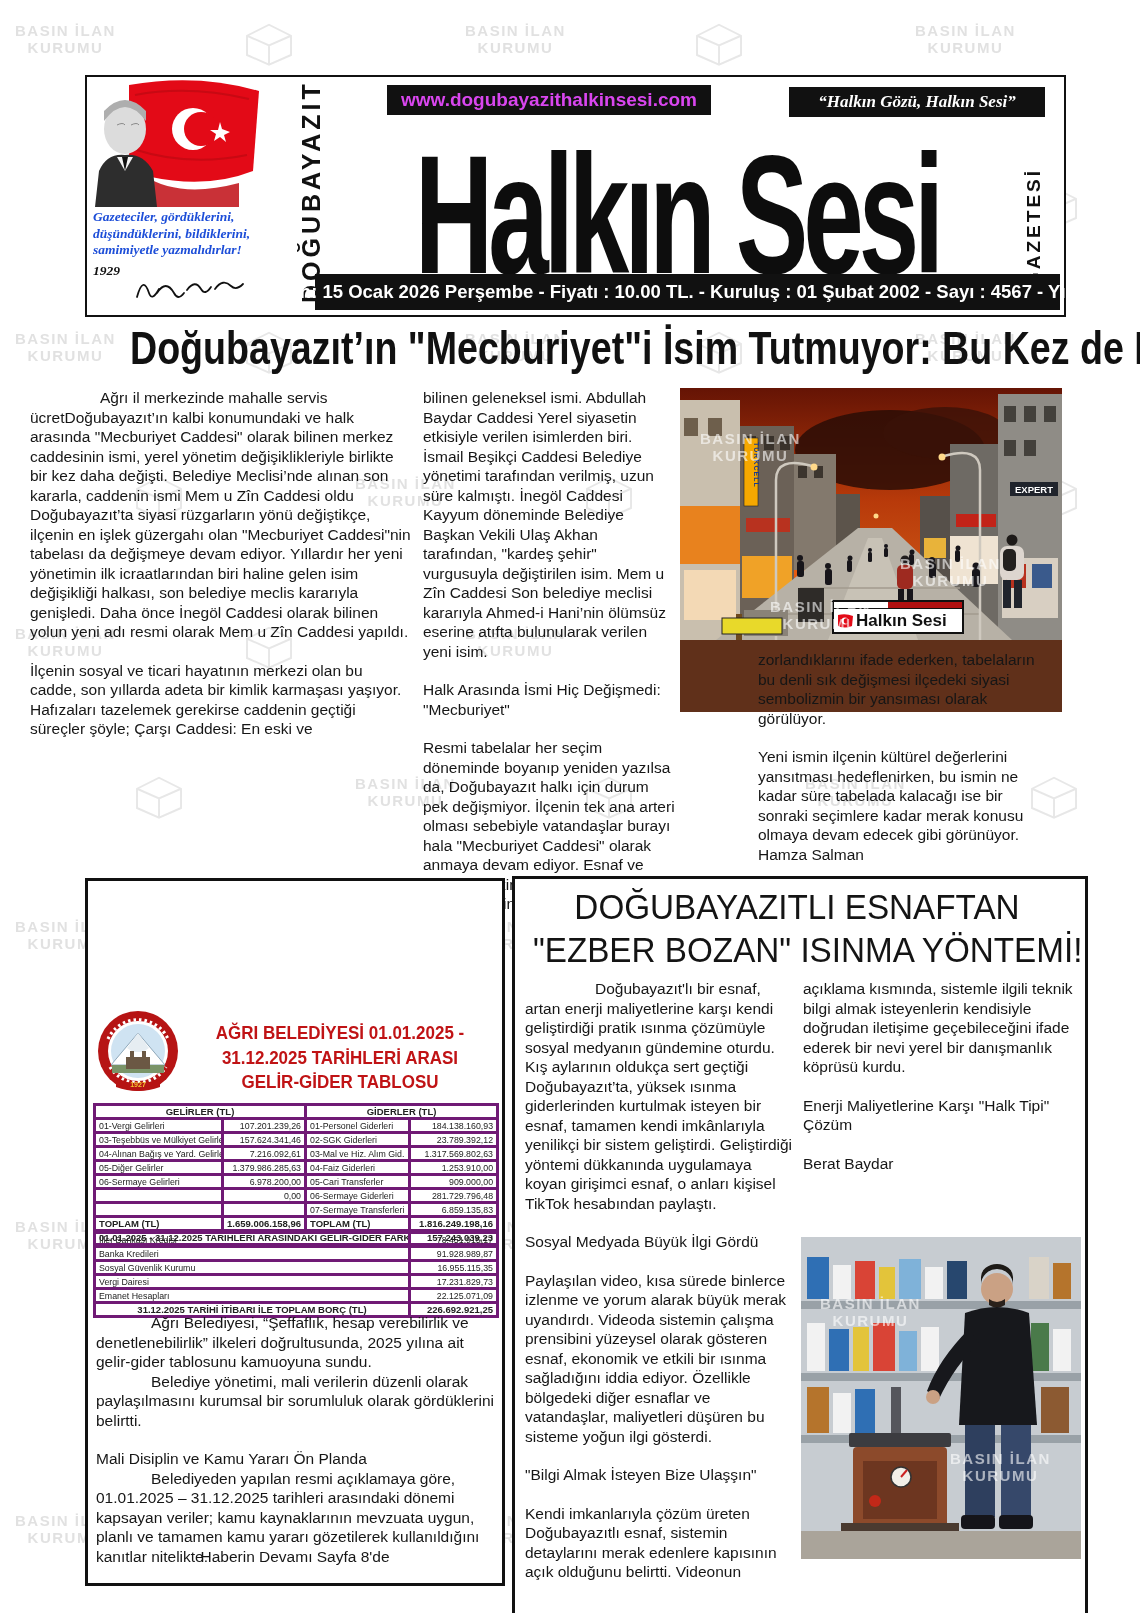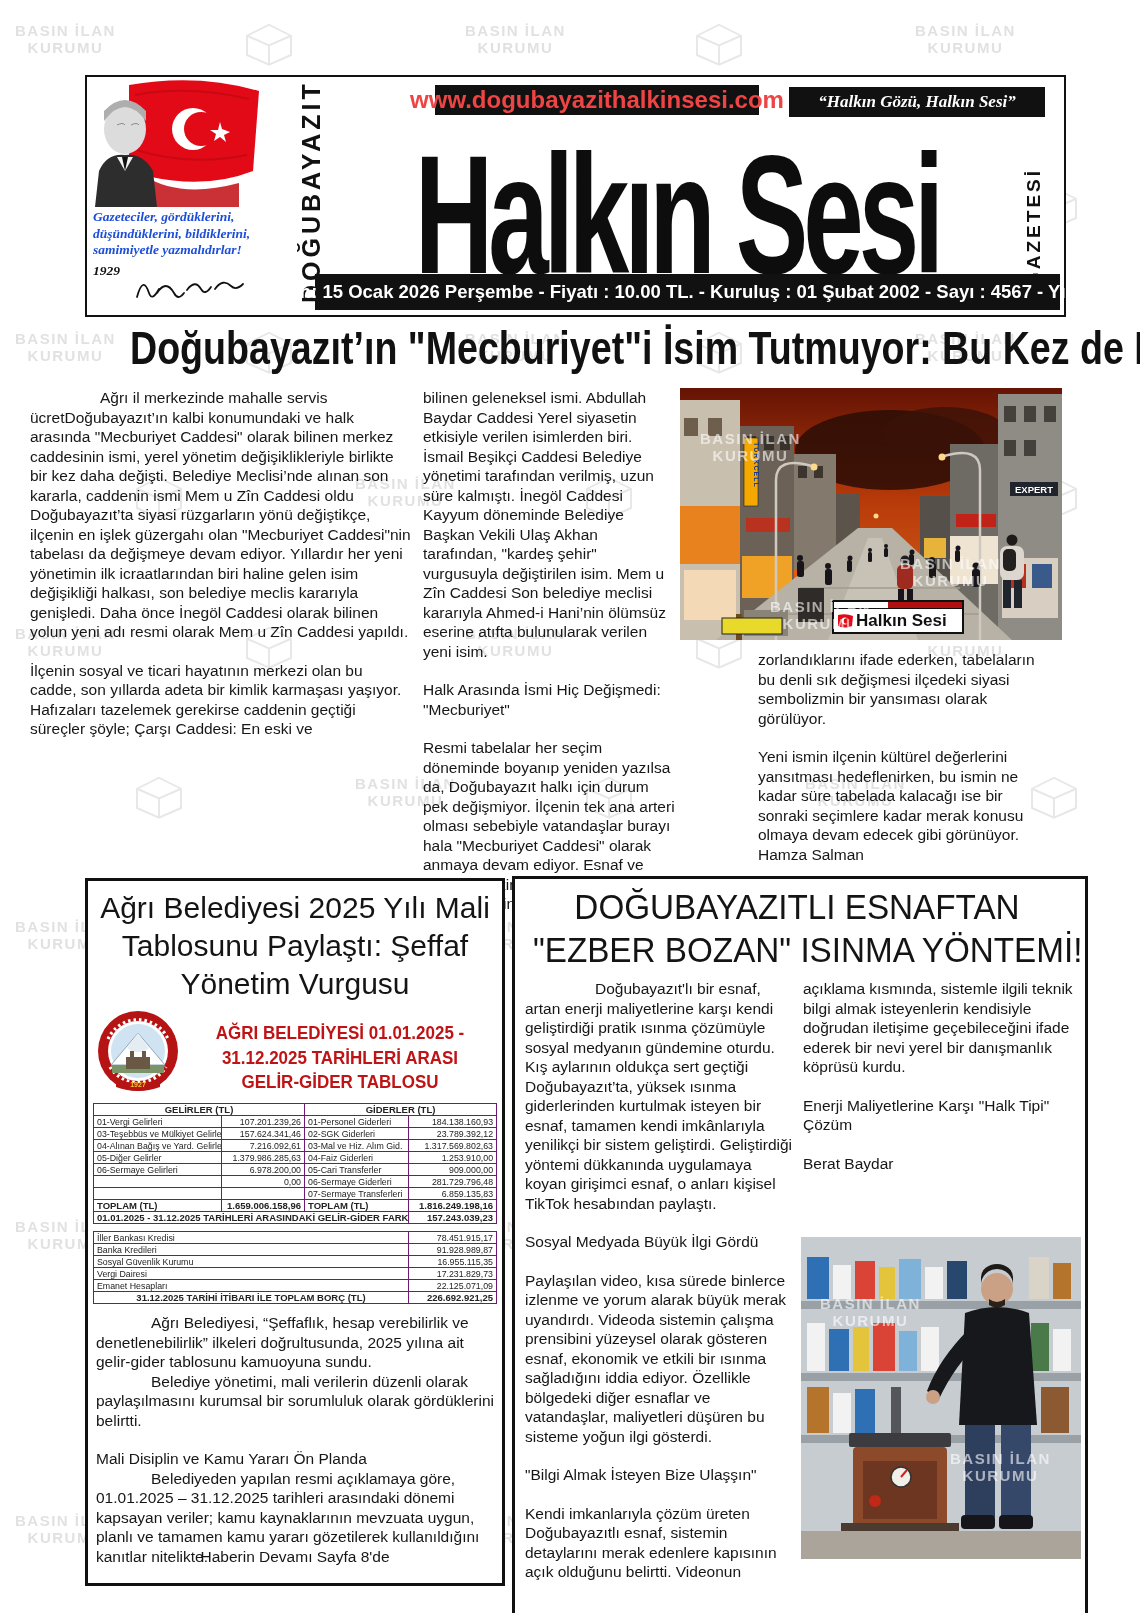--- a/index.html
+++ b/index.html
@@ -19,22 +19,22 @@
             background:#fff;z-index:2;}
   #flag-art{left:2px;top:2px;width:172px;height:128px;}
   #mast-quote{left:6px;top:132px;width:180px;font-family:"Liberation Serif",serif;
               font-style:italic;font-weight:bold;font-size:13.5px;line-height:16.5px;color:#1d4ed8;}
   #mast-quote-year{left:6px;top:186px;font-family:"Liberation Serif",serif;
               font-style:italic;font-weight:bold;font-size:13.5px;color:#111;}
   #signature{left:42px;top:192px;width:120px;height:40px;}
   .vtext{writing-mode:vertical-rl;transform:rotate(180deg);font-weight:bold;color:#111;}
   #city-vertical{left:210px;top:14px;height:212px;font-size:25px;letter-spacing:4px;}
   #gazetesi-vertical{left:936px;top:62px;height:148px;font-size:19px;letter-spacing:3px;}
-  #url-bar{left:300px;top:8px;width:324px;height:30px;background:#111;color:#ef4444;
-           font-weight:bold;font-size:24px;display:flex;align-items:center;justify-content:center;margin-left:48px;}
+  #url-bar{left:300px;top:8px;width:324px;height:30px;background:#111;color:#d946ef;
+           font-weight:bold;font-size:19px;display:flex;align-items:center;justify-content:center;}
   #slogan-bar{left:702px;top:10px;width:256px;height:30px;background:#111;color:#fff;
            font-family:"Liberation Serif",serif;font-style:italic;font-weight:bold;font-size:17px;
            display:flex;align-items:center;justify-content:center;}
   #mast-title{left:240px;top:26px;width:700px;text-align:center;font-weight:bold;
            font-size:128px;line-height:170px;letter-spacing:-6px;color:#0d0d0d;
            transform:scale(.85,1.32);transform-origin:center top;white-space:nowrap;}
   #date-bar{left:228px;top:197px;width:745px;height:36px;background:#111;color:#fff;
            font-weight:bold;font-size:18.5px;display:flex;align-items:center;justify-content:center;
            white-space:nowrap;z-index:3;}
 
@@ -42,40 +42,40 @@
   #main-headline{left:20px;top:322px;width:1100px;text-align:center;font-weight:bold;
            font-size:47px;line-height:52px;color:#111;transform:scaleX(.8);
            transform-origin:center;white-space:nowrap;z-index:2;}
   .bodycol{font-size:15.5px;line-height:19.5px;color:#161616;z-index:2;}
   .bodycol p{margin:0 0 19px 0;}
   .bodycol p.tight{margin-bottom:0;}
   .ind{text-indent:70px;}
   .ind2{text-indent:55px;}
   #lead-col1{left:30px;top:388px;width:383px;}
   #lead-col2{left:423px;top:388px;width:253px;}
-  #lead-photo{left:680px;top:388px;width:382px;height:252px;overflow:hidden;z-index:2;background:#60301a;}
+  #lead-photo{left:680px;top:388px;width:382px;height:324px;overflow:hidden;z-index:2;background:#60301a;}
   #lead-col3{left:758px;top:650px;width:286px;}
 
   .photo-badge{position:absolute;left:152px;top:212px;width:128px;height:30px;background:#fff;
       border:2px solid #111;display:flex;align-items:flex-end;z-index:3;}
   .badge-top{position:absolute;left:0;top:0;width:100%;height:6px;
       background:linear-gradient(90deg,#fff 0 42%,#b01010 42% 100%);border-bottom:1px solid #111;}
   .badge-flag{width:17px;height:14px;margin:0 2px 4px 3px;}
   .badge-text{font-weight:bold;font-size:17px;line-height:17px;margin-bottom:3px;white-space:nowrap;}
   .badge-word{color:#111;}
   .badge-word::first-letter{color:#cf1212;}
 
   
   #finance-box{left:85px;top:878px;width:414px;height:702px;border:3px solid #111;background:#fff;z-index:2;}
   #finance-headline{left:8px;top:8px;width:398px;text-align:center;font-size:30px;line-height:38px;color:#141414;}
   #agri-logo{left:8px;top:126px;width:84px;height:92px;}
   #finance-table-title{left:96px;top:140px;width:312px;text-align:center;color:#c01315;
       font-weight:bold;font-size:17px;line-height:22px;transform:scaleY(1.12);transform-origin:center top;}
   table.fin{border-collapse:collapse;table-layout:fixed;width:403px;font-size:8.8px;color:#222;}
-  table.fin td{border:1px solid #701a75;padding:0 3px;height:11px;overflow:hidden;white-space:nowrap;}
+  table.fin td{border:3px solid #701a75;padding:0 3px;height:11px;overflow:hidden;white-space:nowrap;}
   table.fin td.num{text-align:right;}
   table.fin td.hdr{text-align:center;font-weight:bold;font-size:9.5px;}
   table.fin tr.bold td{font-weight:bold;font-size:9.5px;}
   td.ctr{text-align:center;font-weight:bold;}
   #income-expense-table{left:5px;top:222px;}
   #debt-table{left:5px;top:350px;}
   #finance-text{left:8px;top:432px;width:398px;}
   #finance-cont{text-align:center;margin-top:-19.5px;}
 
   #heating-box{left:512px;top:876px;width:570px;height:737px;border:3px solid #111;border-bottom:none;background:#fff;z-index:2;}
@@ -488,21 +488,20 @@
   </div>
 </div>
 
 <div id="lead-col3" class="abs bodycol">
   <p>zorlandıklarını ifade ederken, tabelaların bu denli sık değişmesi ilçedeki siyasi sembolizmin bir yansıması olarak görülüyor.</p>
   <p class="tight">Yeni ismin ilçenin kültürel değerlerini yansıtması hedeflenirken, bu ismin ne kadar süre tabelada kalacağı ise bir sonraki seçimlere kadar merak konusu olmaya devam edecek gibi görünüyor.</p>
   <p class="tight byline">Hamza Salman</p>
 </div>
 
 <div id="finance-box" class="abs">
-  <div id="finance-headline" class="abs">Ağrı Belediyesi 2025 Yılı Mali Tablosunu Paylaştı: Şeffaf Yönetim Vurgusu</div>
 
   <svg id="agri-logo" class="abs" viewBox="0 0 84 92">
     <circle cx="42" cy="44" r="40" fill="#b61414"></circle>
     <path d="M12 32 A33 33 0 0 1 72 32" stroke="#ffffff" stroke-width="3.2" stroke-dasharray="2.5 3" fill="none"></path>
     <path d="M14 60 A33 33 0 0 0 70 60" stroke="#ffffff" stroke-width="3.2" stroke-dasharray="2.5 3" fill="none"></path>
     <circle cx="42" cy="44" r="30" fill="#ffffff"></circle>
     <circle cx="42" cy="44" r="27" fill="#cfe3f2"></circle>
     <polygon points="15,58 42,26 69,58" fill="#ffffff" stroke="#8fa8ba" stroke-width="1"></polygon>
     <polygon points="31,41 42,26 53,41 47,45 37,45" fill="#e6edf2"></polygon>
     <rect x="16" y="58" width="52" height="8" fill="#7a9468"></rect>

